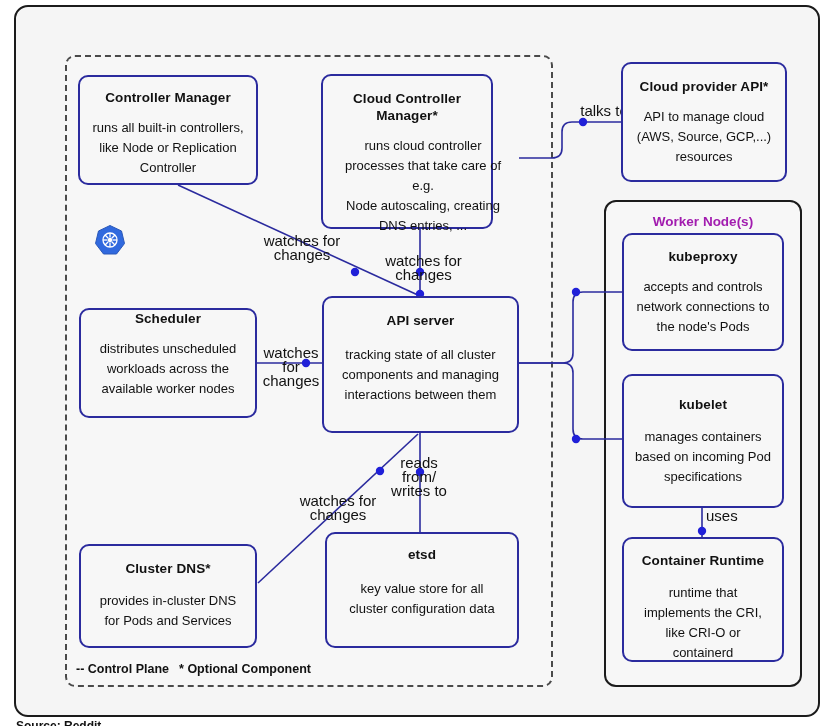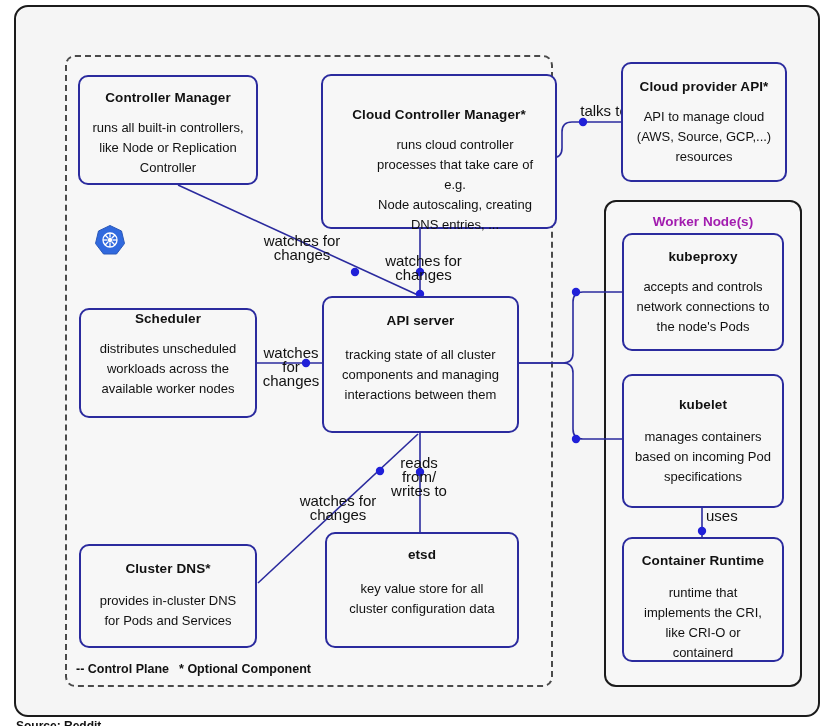--- a/index.html
+++ b/index.html
@@ -125,21 +125,21 @@
   <div class="wire-label" style="left:275px;top:494px;width:126px;">watches for changes</div>
   <div class="wire-label" style="left:706px;top:509px;width:40px;text-align:left;">uses</div>
 
   <div class="node" style="left:78px;top:75px;width:180px;height:110px;padding-top:12px;">
     <div class="title">Controller Manager</div>
     <div class="body" style="margin-top:12px;">runs all built-in controllers,
 like Node or Replication
 Controller</div>
   </div>
 
-  <div class="node" style="left:321px;top:74px;width:236px;height:155px;padding-top:30px;">
+  <div class="node" style="left:321px;top:74px;width:172px;height:155px;padding-top:14px;">
     <div class="title">Cloud Controller Manager*</div>
     <div class="body" style="margin-top:12px;margin-left:32px;">runs cloud controller
 processes that take care of
 e.g.
 Node autoscaling, creating
 DNS entries, ...</div>
   </div>
 
   <div class="node" style="left:621px;top:62px;width:166px;height:120px;padding-top:14px;">
     <div class="title">Cloud provider API*</div>

